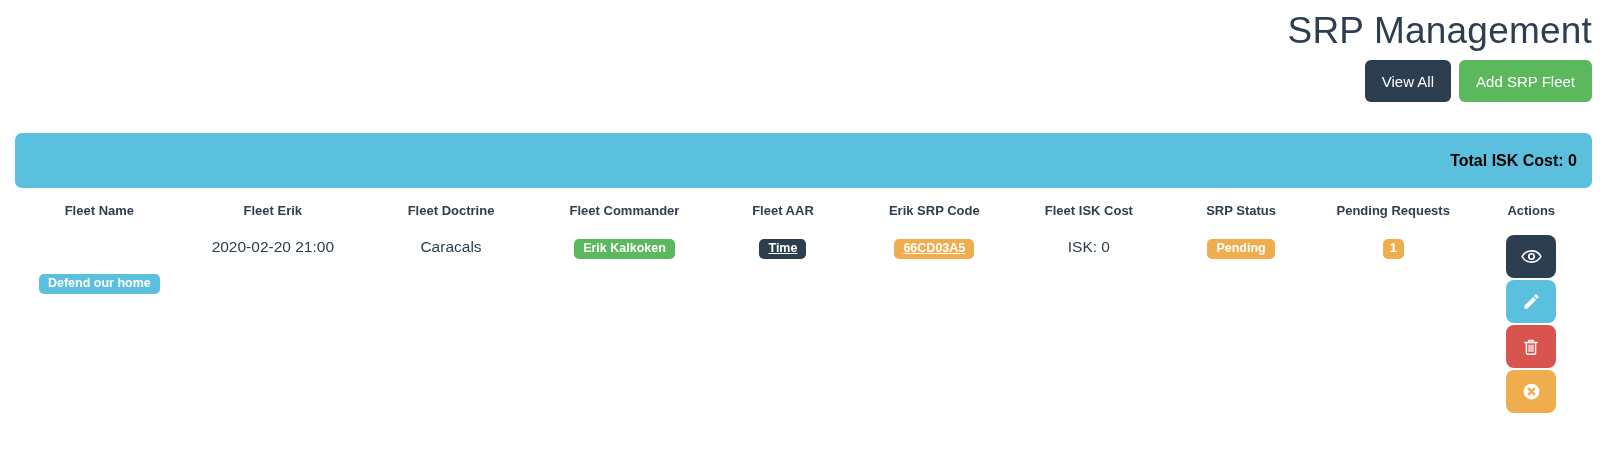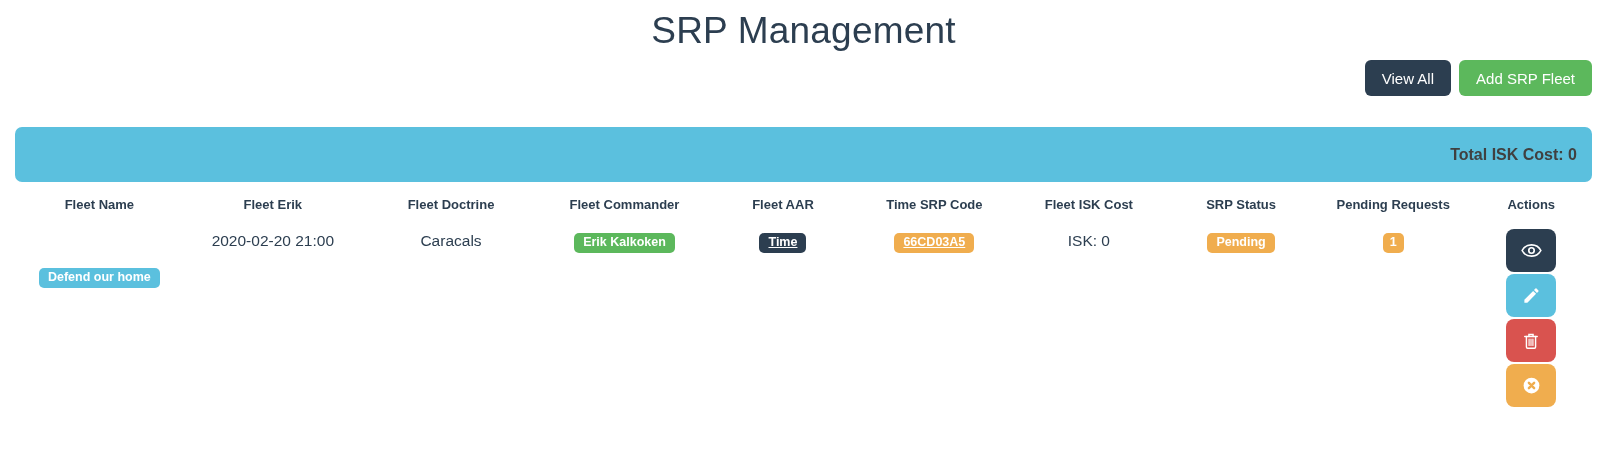--- a/index.html
+++ b/index.html
@@ -7,37 +7,37 @@
     width: 1607px; height: 466px;
     background: #ffffff;
     font-family: "Liberation Sans", sans-serif;
     color: var(--primary-dark, #2c3e50);
     overflow: hidden;
   }
   .page { padding: 0 15px; }
 
   h1.page-title {
     margin-top: 10px;
-    text-align: center;
+    text-align: right;
     font-size: 37px;
     font-weight: 500;
     letter-spacing: 0.2px;
     color: var(--primary-dark, #2c3e50);
   }
 
   .toolbar {
     margin-top: 8px;
     display: flex;
     justify-content: flex-end;
     gap: 8px;
   }
   .btn {
     border: none;
     border-radius: 6px;
-    height: 36px;
+    height: 42px;
     padding: 0 17px;
     font-family: "Liberation Sans", sans-serif;
     font-size: 15px;
     font-weight: 500;
     color: #ffffff;
     cursor: pointer;
     display: inline-flex;
     align-items: center;
   }
   .btn-dark  { background: var(--primary-dark, #2c3e50); }
@@ -47,21 +47,21 @@
     margin-top: 31px;
     height: 55px;
     border-radius: 7px;
     background: var(--info-blue, #5bc0de);
     display: flex;
     align-items: center;
     justify-content: flex-end;
     padding: 0 15px;
   }
   .summary-bar span {
-    color: #404040;
+    color: #000000;
     font-weight: 700;
     font-size: 16px;
   }
 
   table.fleet-table {
     width: 100%;
     border-collapse: collapse;
     table-layout: fixed;
     margin-top: 0;
   }
@@ -151,21 +151,21 @@
         <col style="width:9.8%">
       <col style="width:7.7%">
     </colgroup>
     <thead>
       <tr>
         <th>Fleet Name</th>
         <th>Fleet Erik</th>
         <th>Fleet Doctrine</th>
         <th>Fleet Commander</th>
         <th>Fleet AAR</th>
-        <th>Time SRP Code</th>
+        <th>Erik SRP Code</th>
         <th>Fleet ISK Cost</th>
         <th>SRP Status</th>
         <th>Pending Requests</th>
         <th>Actions</th>
       </tr>
     </thead>
     <tbody>
       <tr>
         <td>
           <span class="badge badge-blue">Defend our home</span>

